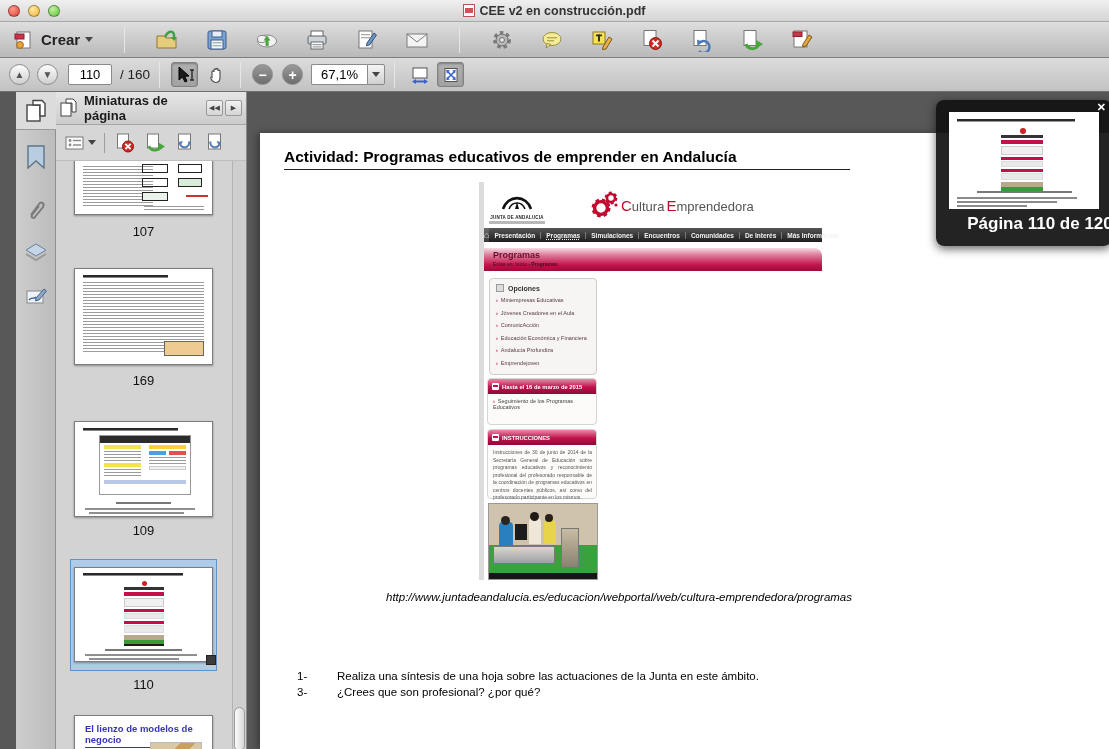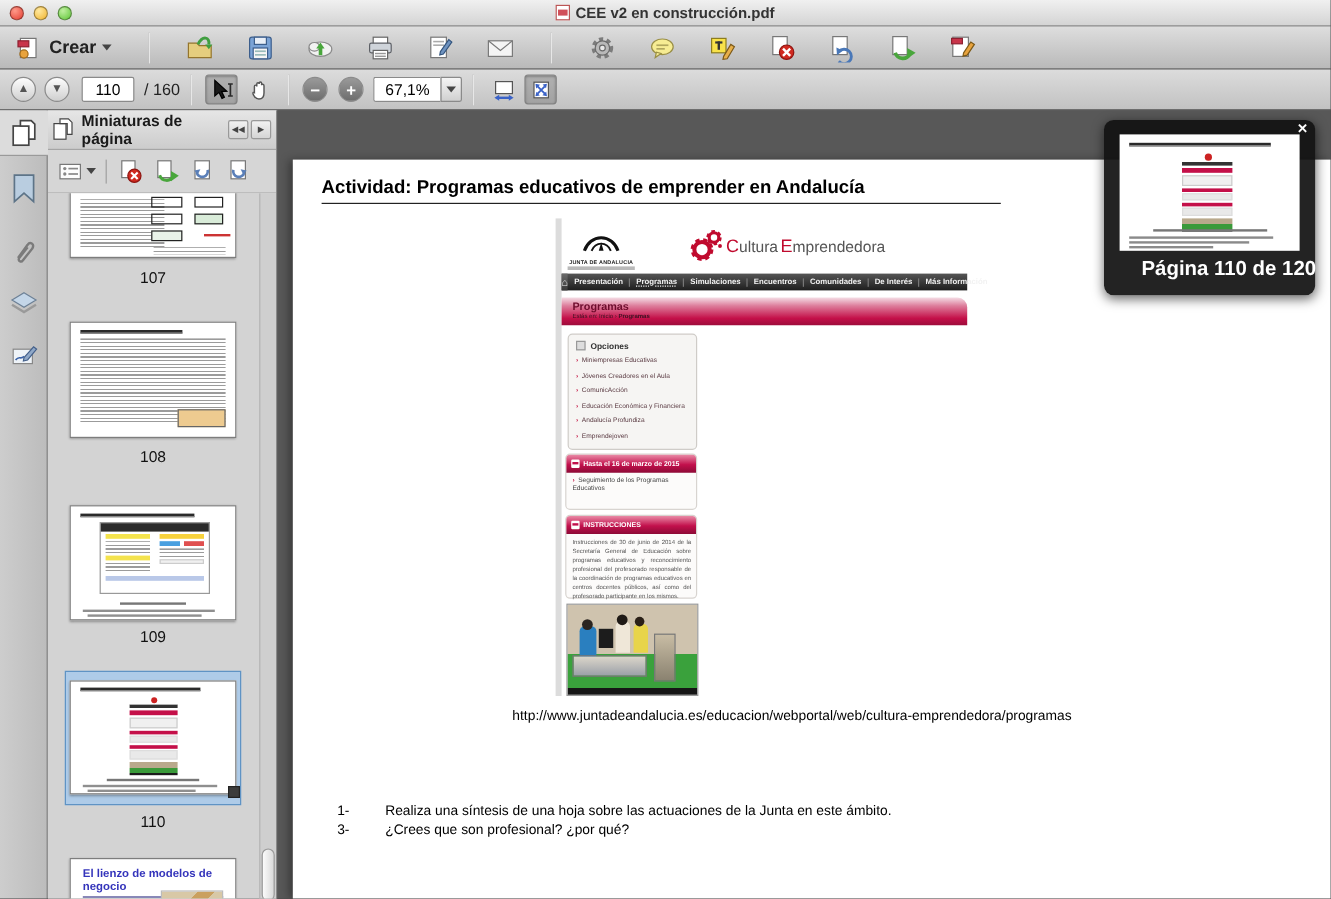--- a/index.html
+++ b/index.html
@@ -44,21 +44,21 @@
     text-align:center; font-size:13px; font-family:"Liberation Sans",sans-serif; background:#fff; }
   .pagetotal { font-size:13.5px; color:#222; margin-left:8px; }
   .tooltile { width:27px; height:25px; border-radius:3px; display:flex; align-items:center; justify-content:center; margin:0 2px; }
   .tooltile.pressed { background:rgba(0,0,0,.18); border:1px solid #818181; box-shadow:inset 0 1px 2px rgba(0,0,0,.3); }
   .zoomfield { width:56px; height:21px; border:1px solid #8a8a8a; border-right:none; border-radius:2px 0 0 2px;
     background:#fff; font-size:13px; display:flex; align-items:center; justify-content:center; margin-left:8px; }
   .zoomdrop { width:18px; height:21px; border:1px solid #8a8a8a; border-radius:0 2px 2px 0;
     background:linear-gradient(#f5f5f5,#d0d0d0); display:flex; align-items:center; justify-content:center; }
 
   
-  .main { position:absolute; left:0; top:92px; width:100%; height:657px; display:flex; }
+  .main { position:absolute; left:0; top:92px; width:100%; height:657px; display:flex;padding-left:16px; }
 
   
   .rail { width:40px; background:linear-gradient(90deg,#cdcdcd,#bcbcbc); border-right:1px solid #909090; position:relative; }
   .railtile { width:40px; height:38px; display:flex; align-items:center; justify-content:center; }
   .railtile.selected { background:#dcdcdc; border-bottom:1px solid #9a9a9a; }
 
   
   .panel { width:191px; background:#d6d6d6; border-right:1px solid #8a8a8a; display:flex; flex-direction:column; }
   .panelheader { height:33px; background:linear-gradient(#e6e6e6,#cccccc); border-bottom:1px solid #a5a5a5;
     display:flex; align-items:center; padding:0 4px; }
@@ -101,21 +101,21 @@
   .site110 .photo { height:11px; margin-top:2px; background:linear-gradient(#b9a98c 0 45%, #3a9a3a 45% 85%, #1c1c1c 85%); }
   .t111-title { font-size:9.5px; font-weight:bold; color:#3434bb; border-bottom:1.5px solid #3b3b8a; margin:7px 10px 3px 10px; padding-bottom:2px; }
   .t111-img { position:absolute; right:10px; top:26px; width:52px; height:26px;
     background:linear-gradient(135deg,#d8c8a6 0 40%, #caa05f 40% 60%, #d8c8a6 60%); border:1px solid #bbb; }
 
   
   .docarea { flex:1; position:relative; background:#585858; }
   .docpage { position:absolute; left:13px; top:41px; right:0; bottom:0; background:#fff; box-shadow:-3px 0 7px rgba(0,0,0,.35); }
   .doctitle { position:absolute; left:24px; top:15px; font-size:15.5px; font-weight:bold; color:#000;
     width:566px; padding-bottom:3px; border-bottom:1.5px solid #222; }
-  .docurl { position:absolute; left:93px; top:458px; width:556px; text-align:right; font-size:11.5px; color:#000; }
+  .docurl { position:absolute; left:81px; top:458px; width:556px; text-align:center; font-size:11.5px; color:#000;font-style:italic; }
   .docintro { position:absolute; left:37px; top:511px; font-size:11.5px; color:#000; }
   .docitem { position:absolute; left:37px; display:flex; font-size:11.5px; color:#000; }
   .docitem .num { width:40px; }
 
   
   .webshot { position:absolute; left:219px; top:49px; width:343px; height:398px; background:#fff; border-left:5px solid #dcdcdc; }
   .ws-header { position:relative; height:46px; }
   .junta { position:absolute; left:5px; top:3px; width:56px; text-align:center; }
   .junta .jlabel { font-size:4.5px; font-weight:bold; color:#222; letter-spacing:.2px; }
   .junta .jsub { height:3px; background:#b9b9b9; margin-top:1px; }
@@ -437,21 +437,21 @@
           <div style="position:absolute; right:4px; top:79px; width:22px; height:2px; background:#c33;"></div>
           <div class="bars" style="position:absolute; right:8px; top:90px; width:60px; height:6px;"></div>
         </div>
         <div class="thumblabel" style="top:63px;">107</div>
 
         <div class="thumb" style="top:107px; height:97px;">
           <div class="t-title" style="width:85px;"></div>
           <div class="bars" style="margin:0 8px; height:70px;"></div>
           <div class="orangebox"></div>
         </div>
-        <div class="thumblabel" style="top:212px;">108</div>
+        <div class="thumblabel" style="top:212px;">169</div>
 
         <div class="thumb" style="top:260px; height:96px;">
           <div class="t-title" style="width:95px; margin-bottom:0;"></div>
           <div class="shot109">
             <div class="hdr"></div>
             <div style="display:flex;">
               <div style="flex:1;">
                 <div class="ystripe"></div>
                 <div class="bars" style="margin:2px 4px 0 4px; height:10px;"></div>
                 <div class="ystripe"></div>

